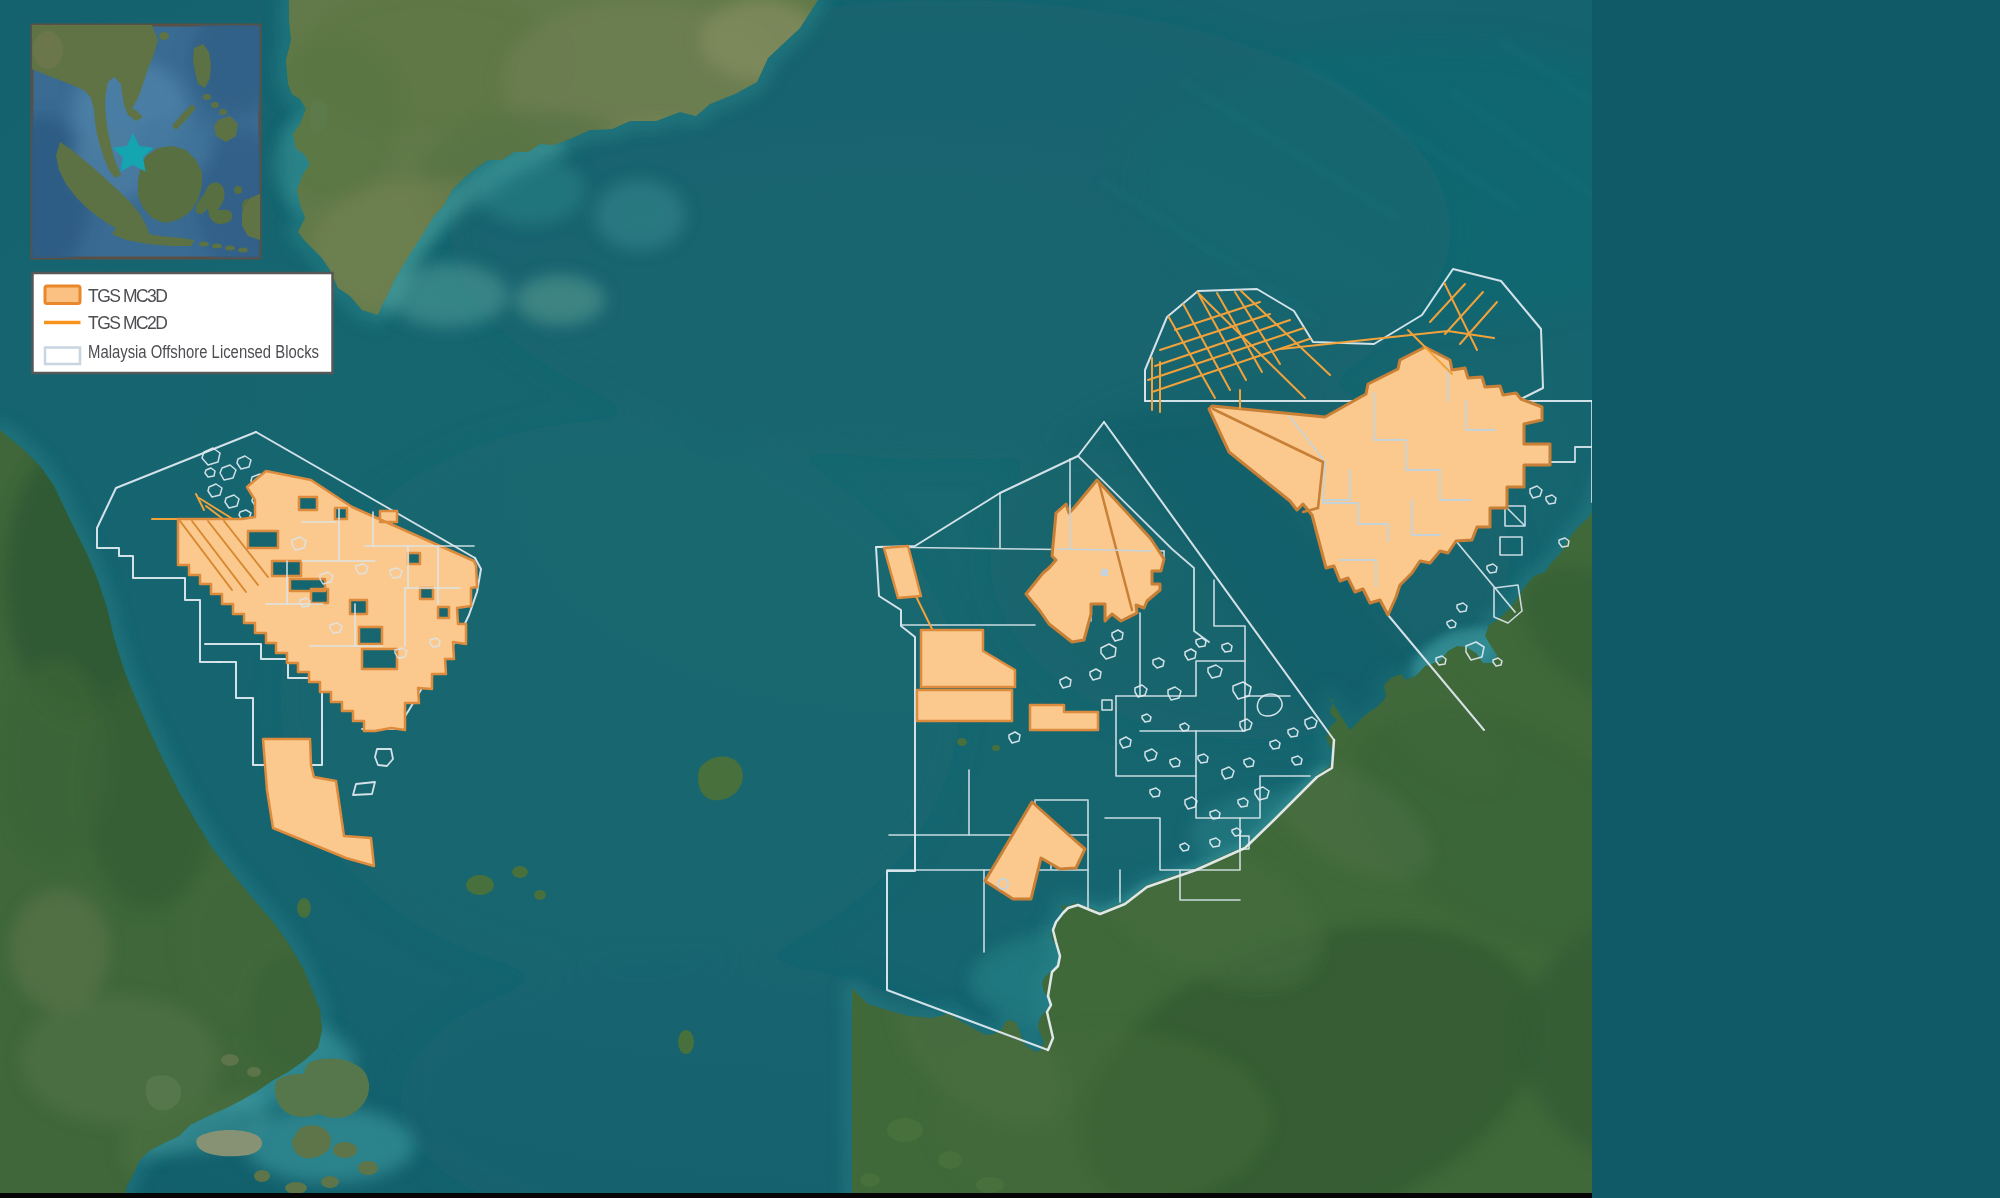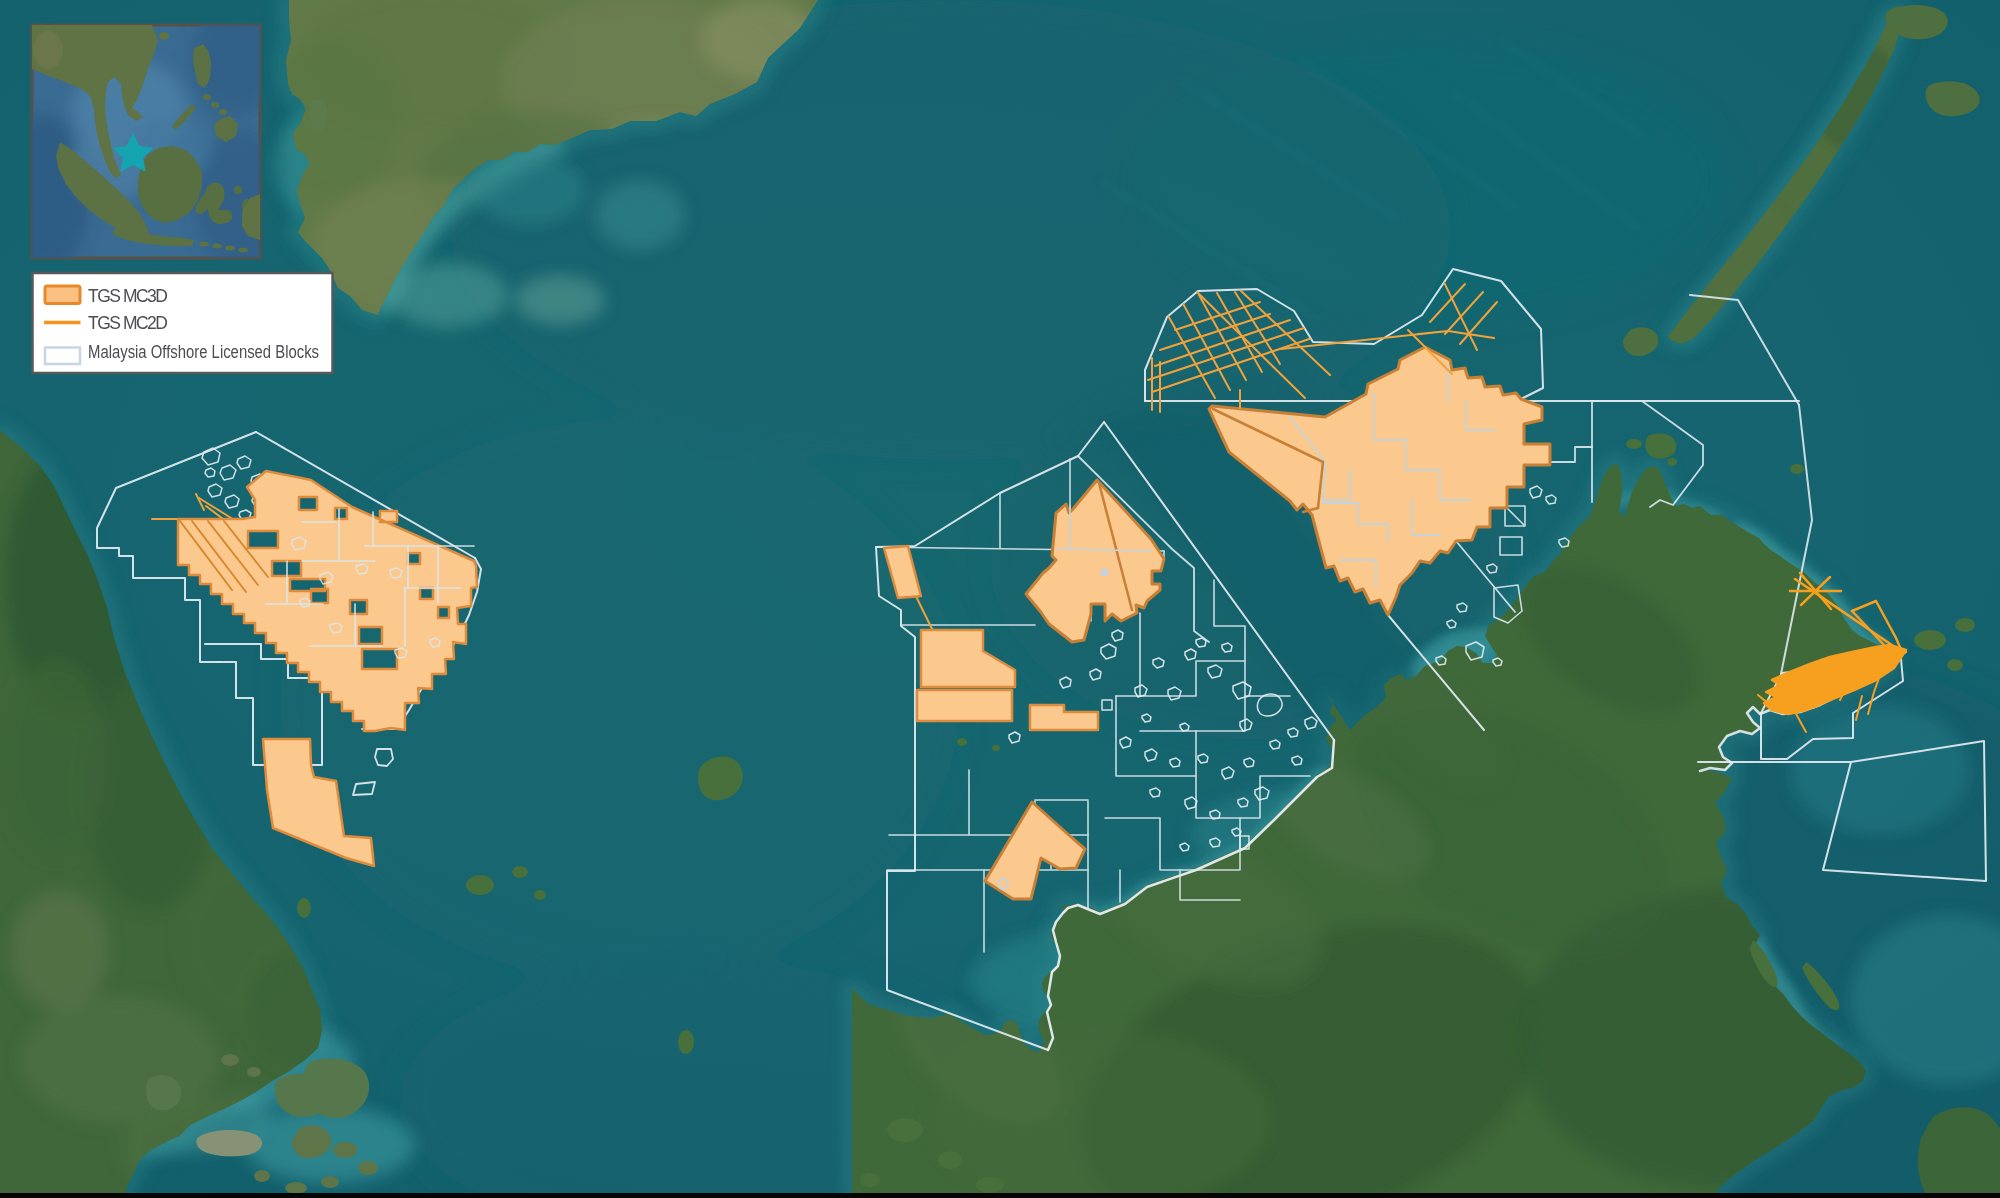--- a/index.html
+++ b/index.html
@@ -1,16 +1,16 @@
 <!DOCTYPE html>
 <html><head>
 <meta charset="utf-8">
 <style>
 html,body{margin:0;padding:0;background:#0f5a66;}
-#map{position:relative;width:2000px;height:1198px;overflow:hidden;font-family:"Liberation Sans",sans-serif;}
+#map{position:relative;width:1592px;height:1198px;overflow:hidden;font-family:"Liberation Sans",sans-serif;}
 </style>
 </head>
 <body>
 <div id="map">
 <svg width="2000" height="1198" viewBox="0 0 2000 1198" xmlns="http://www.w3.org/2000/svg">
 <defs>
 <radialGradient id="oceanG" cx="45%" cy="40%" r="85%">
   <stop offset="0%" stop-color="#17686f"></stop>
   <stop offset="55%" stop-color="#156470"></stop>
   <stop offset="100%" stop-color="#115d6a"></stop>

